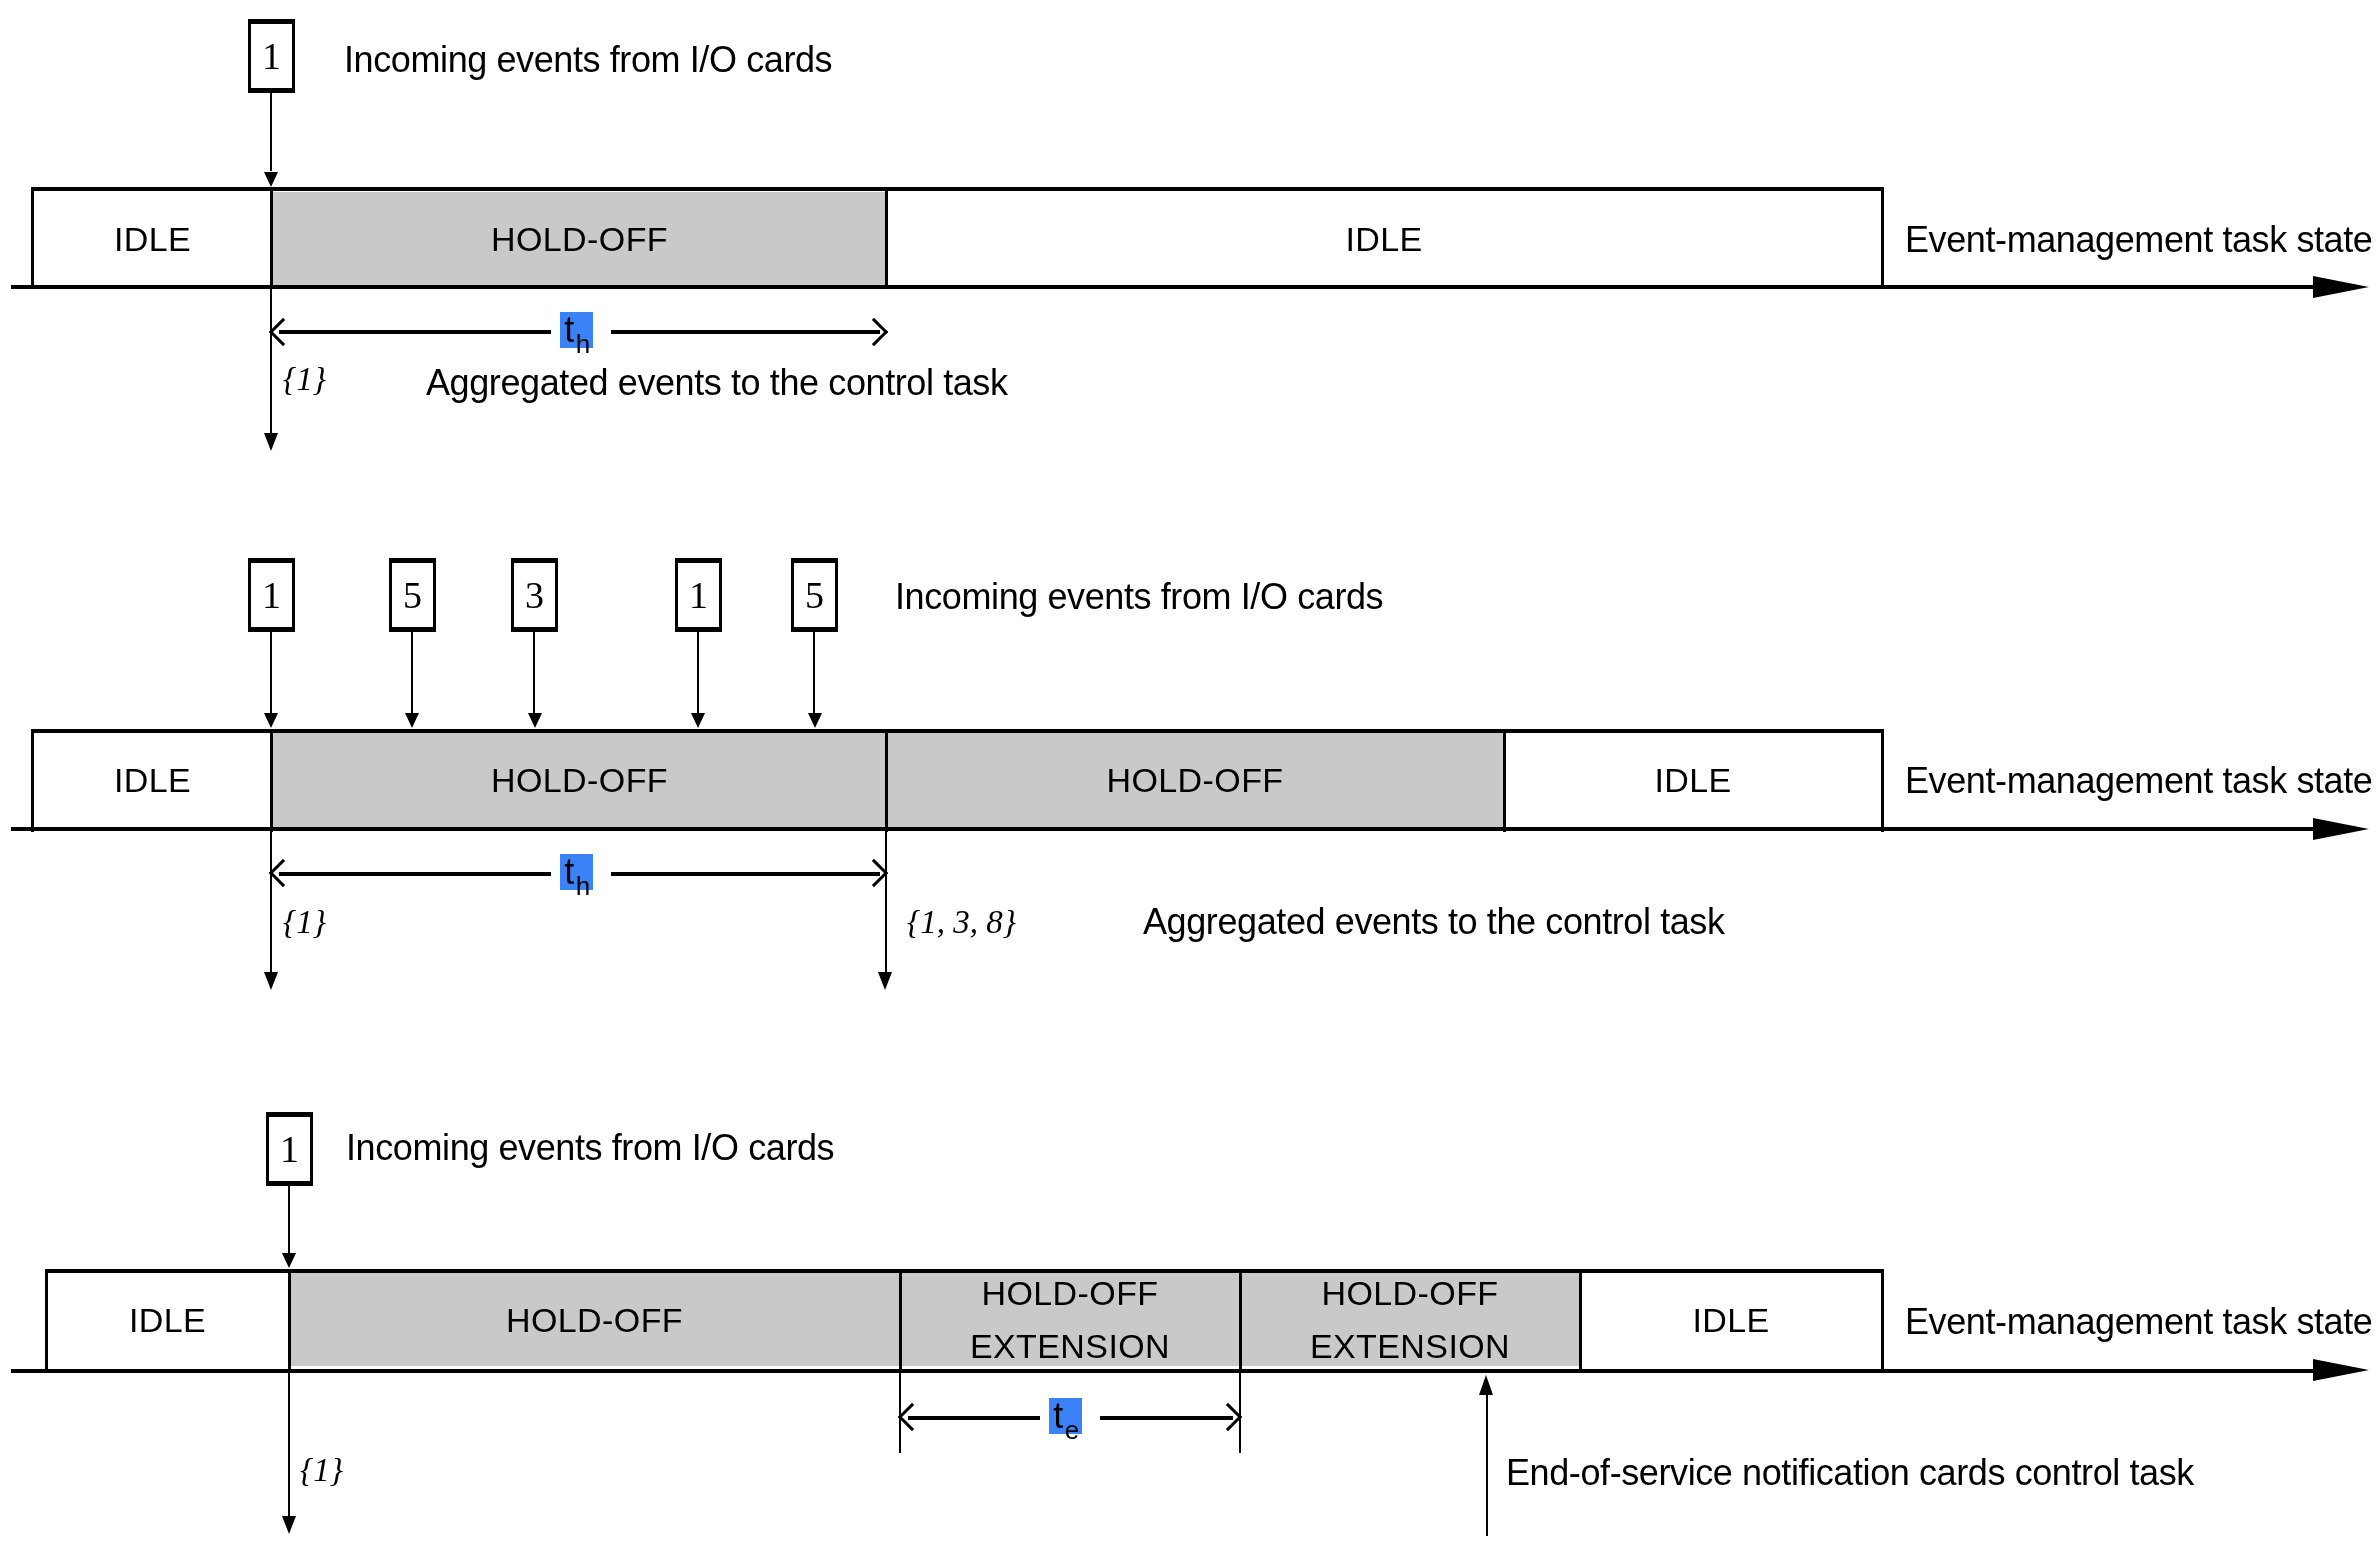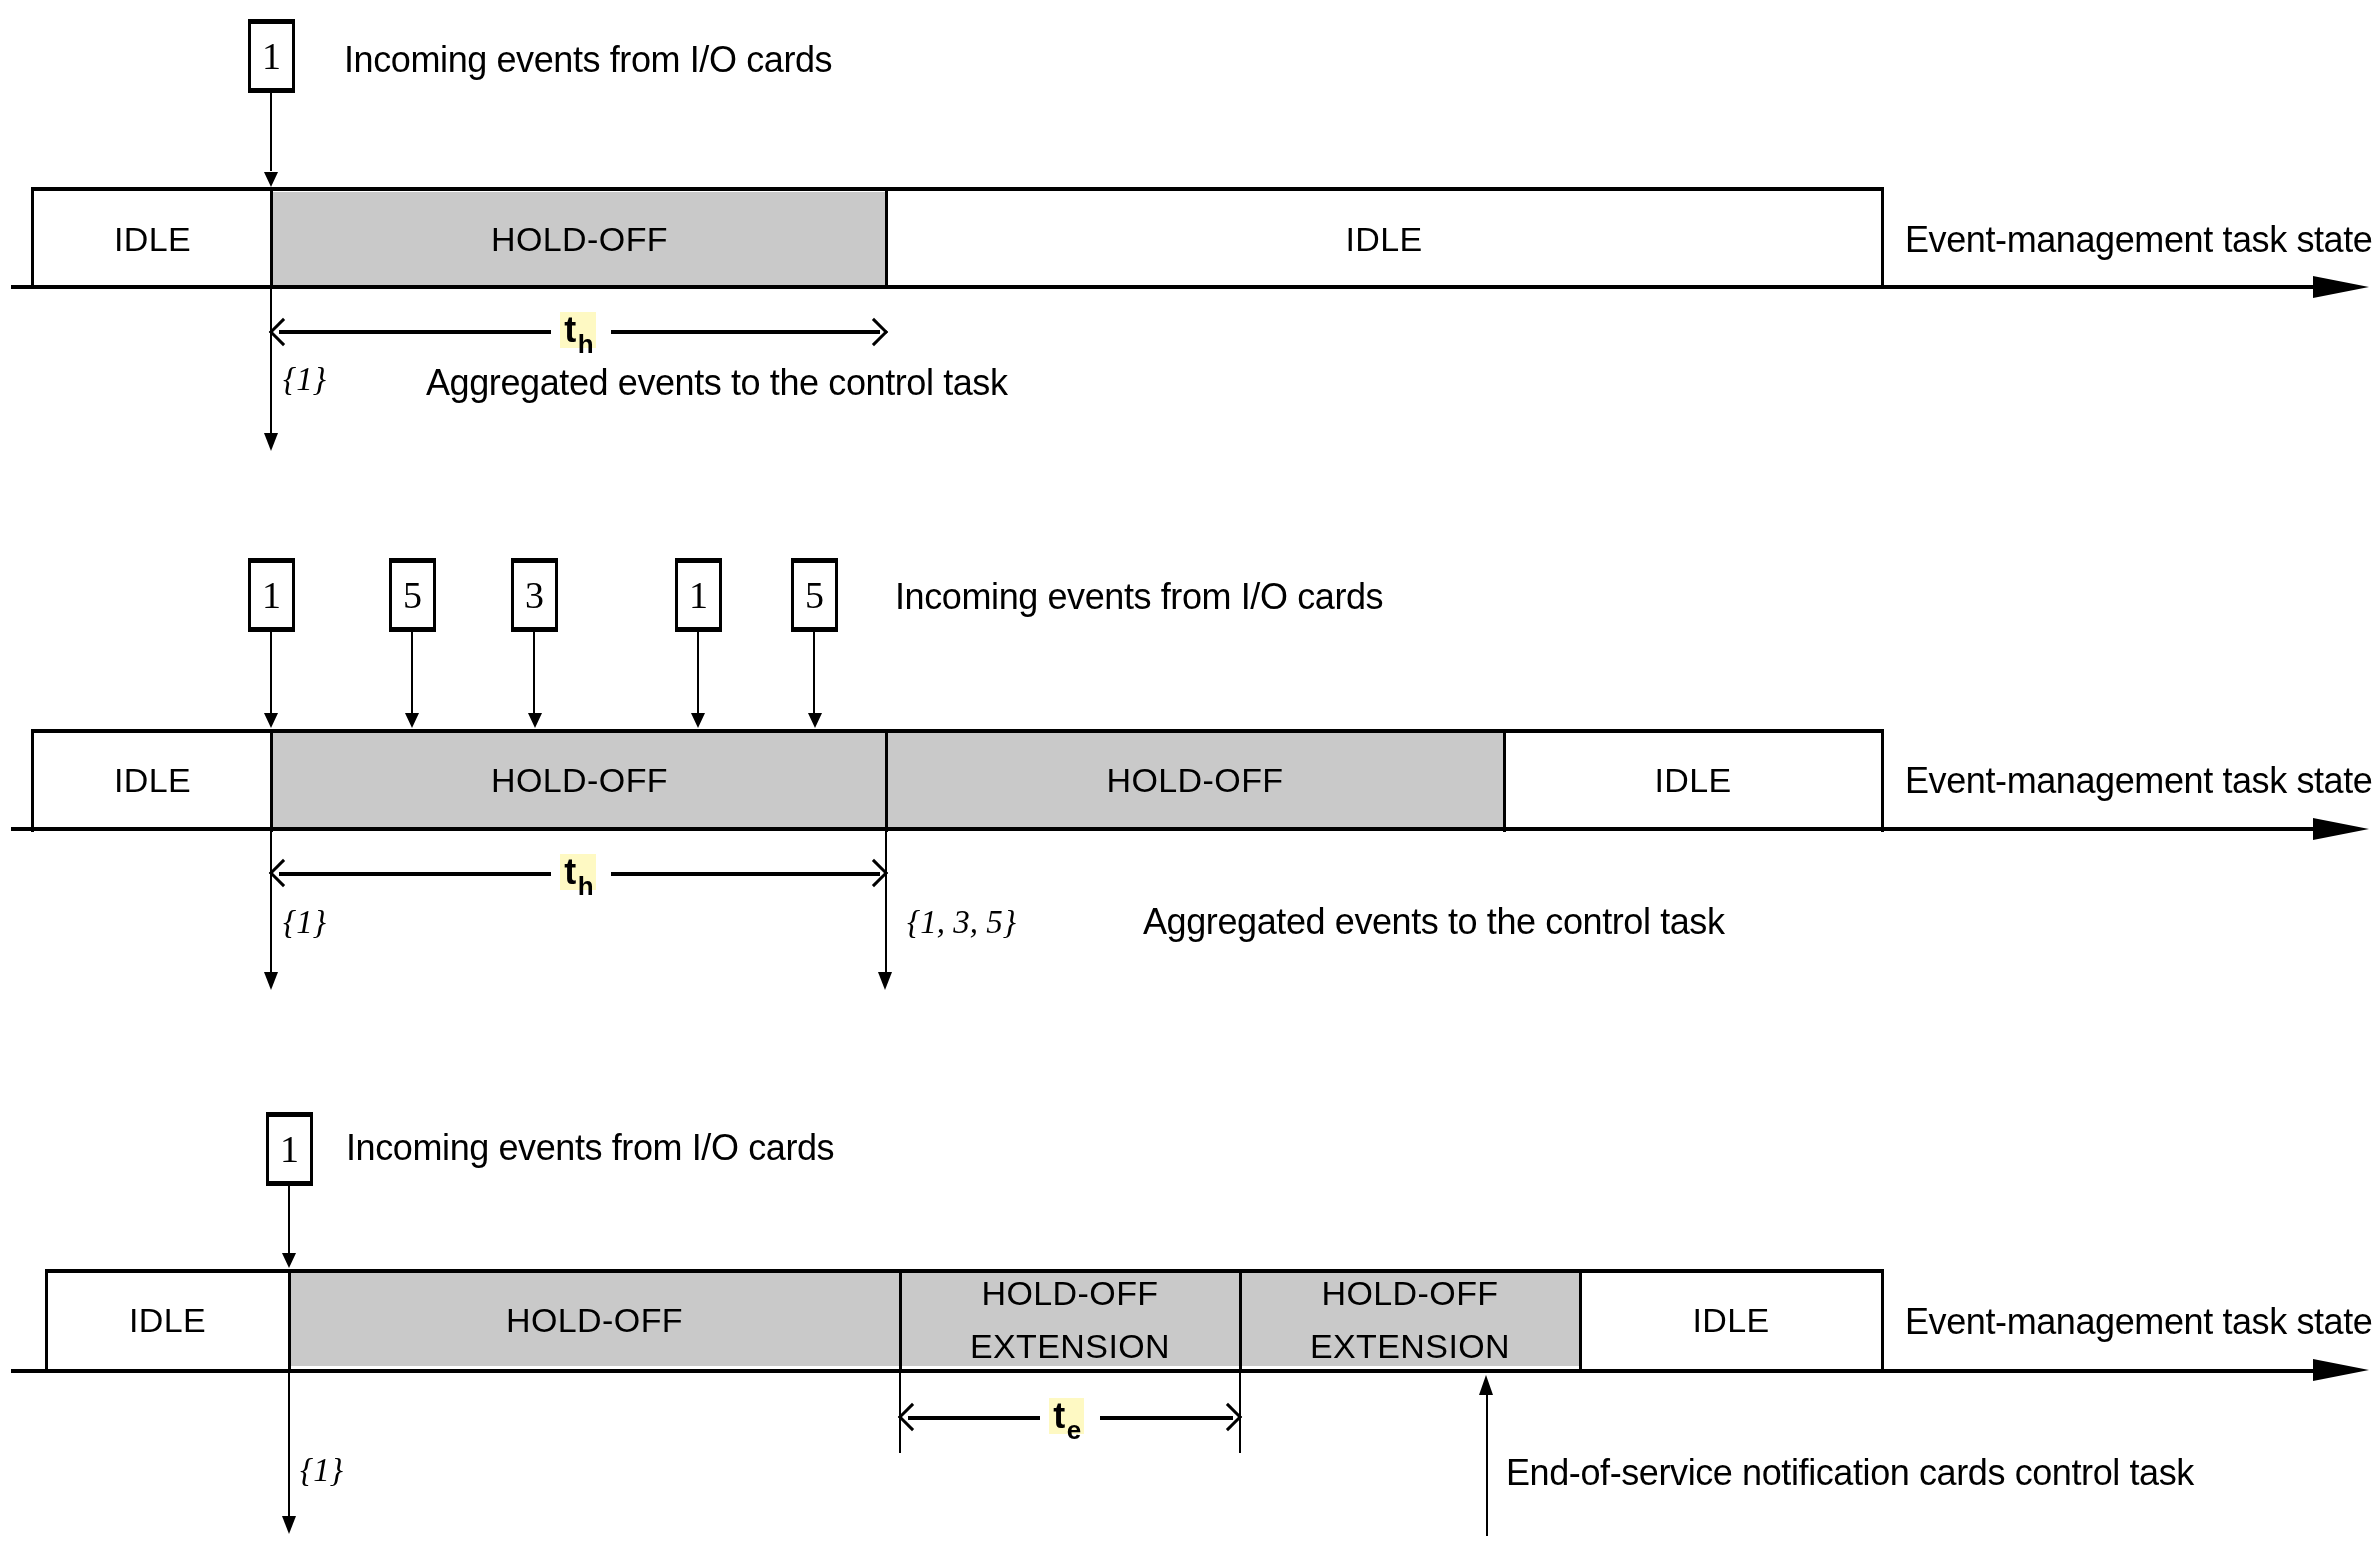--- a/index.html
+++ b/index.html
@@ -29,21 +29,21 @@
           border-bottom:20px solid #000; }
   .axishead{ position:absolute; width:0; height:0;
           border-top:11.4px solid transparent; border-bottom:11.4px solid transparent;
           border-left:56px solid #000; }
   .chevL{ position:absolute; width:20px; height:20px; box-sizing:border-box;
           border-left:3.6px solid #000; border-bottom:3.6px solid #000; transform:rotate(45deg); }
   .chevR{ position:absolute; width:20px; height:20px; box-sizing:border-box;
           border-left:3.6px solid #000; border-bottom:3.6px solid #000; transform:rotate(225deg); }
   .ital { position:absolute; font-family:"Liberation Serif", serif; font-style:italic;
           font-size:33px; line-height:1; white-space:nowrap; transform:translateY(-50%); }
-  .tdur { position:absolute; font-size:36px; line-height:1; background:#fef9c3; padding:0 4.3px;font-weight:bold; }
+  .tdur { position:absolute; font-size:36px; line-height:1; background:#3b82f6; padding:0 4.3px; }
   .tdur .sub{ font-size:26px; position:relative; top:11.4px; left:1.4px; }
 </style>
 </head>
 <body>
 
 <div id="canvas">
 
   <div>
 
     <div class="evbox" style="left:248px; top:19px;">
@@ -142,21 +142,21 @@
     <div class="chevL" style="left:273px; top:863px;"></div>
     <div class="chevR" style="left:864px; top:863px;"></div>
     <div class="tdur" style="left:560px; top:854px;"><span>t</span><span class="sub">h</span></div>
 
     <div class="thin" style="left:270px; top:831px; height:141px;"></div>
     <div class="headDbig" style="left:264px; top:972px;"></div>
     <div class="ital" style="left:283px; top:922px;">{1}</div>
 
     <div class="thin" style="left:885px; top:831px; height:141px;"></div>
     <div class="headDbig" style="left:878px; top:972px;"></div>
-    <div class="ital" style="left:907px; top:922px;">{1, 3, 5}</div>
+    <div class="ital" style="left:907px; top:922px;">{1, 3, 8}</div>
 
     <div class="cap" style="left:1143px; top:922px;">Aggregated events to the control task</div>
   </div>
 
   <div>
 
     <div class="evbox" style="left:266px; top:1112px;">
       <span>1</span>
     </div>
     <div class="thin" style="left:288px; top:1186px; height:67px;"></div>

